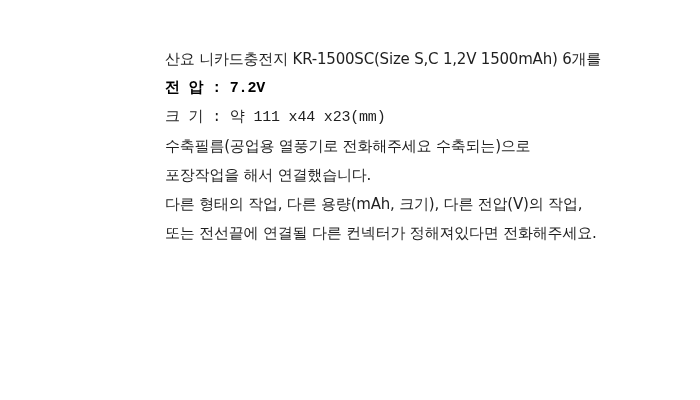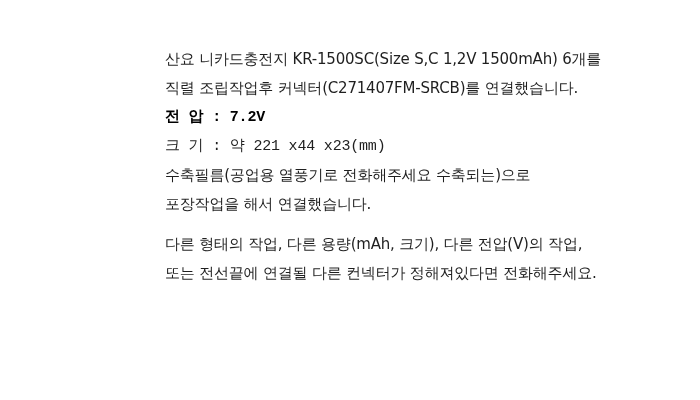--- a/index.html
+++ b/index.html
@@ -37,39 +37,37 @@
   }
   .bold {
     font-weight: 700;
     color: #000000;
   }
   .para {
     margin: 0;
     padding: 0;
   }
   .notice {
-    margin-top: 11px;
   }
 </style>
 </head>
 <body>
 
 <div class="doc">
 
   <div class="para">
     <span class="line">산요 니카드충전지 KR-1500SC(Size S,C 1,2V 1500mAh) 6개를</span>
-    <span class="line">직렬 조립작업후 커넥터(C271407FM-SRCB)를 연결했습니다.</span>
   </div>
 
   <div class="para">
     <div class="spec-line bold">
       <span>전 압</span><span> : </span><span>7.2V</span>
     </div>
     <div class="spec-line">
-      <span>크 기</span><span> : </span><span>약 221 x44 x23(mm)</span>
+      <span>크 기</span><span> : </span><span>약 111 x44 x23(mm)</span>
     </div>
   </div>
 
   <div class="para">
     <span class="line">수축필름(공업용 열풍기로 전화해주세요 수축되는)으로</span>
     <span class="line">포장작업을 해서 연결했습니다.</span>
   </div>
 
   <div class="para notice">
     <span class="line">다른 형태의 작업, 다른 용량(mAh, 크기), 다른 전압(V)의 작업,</span>

